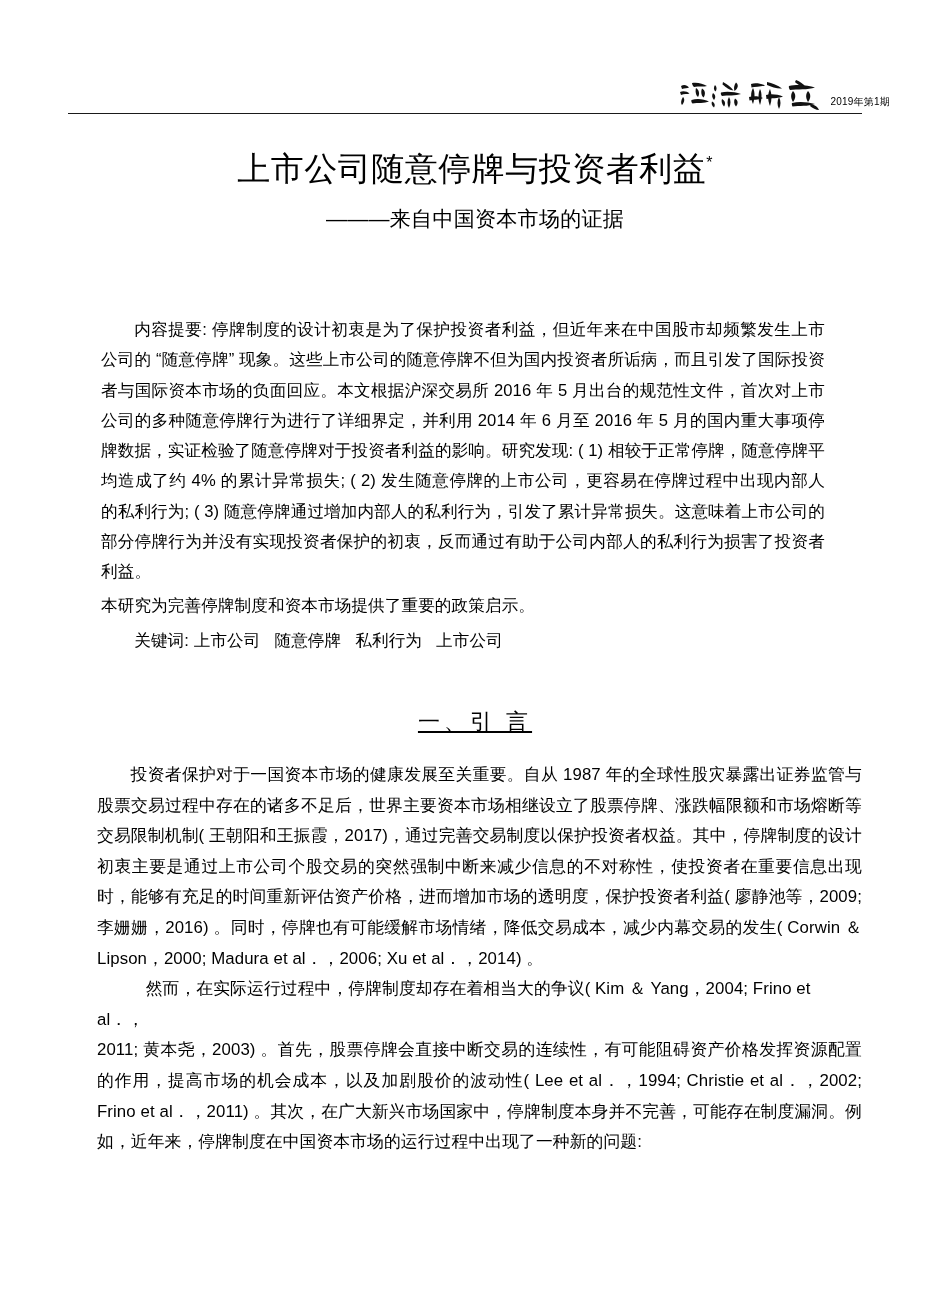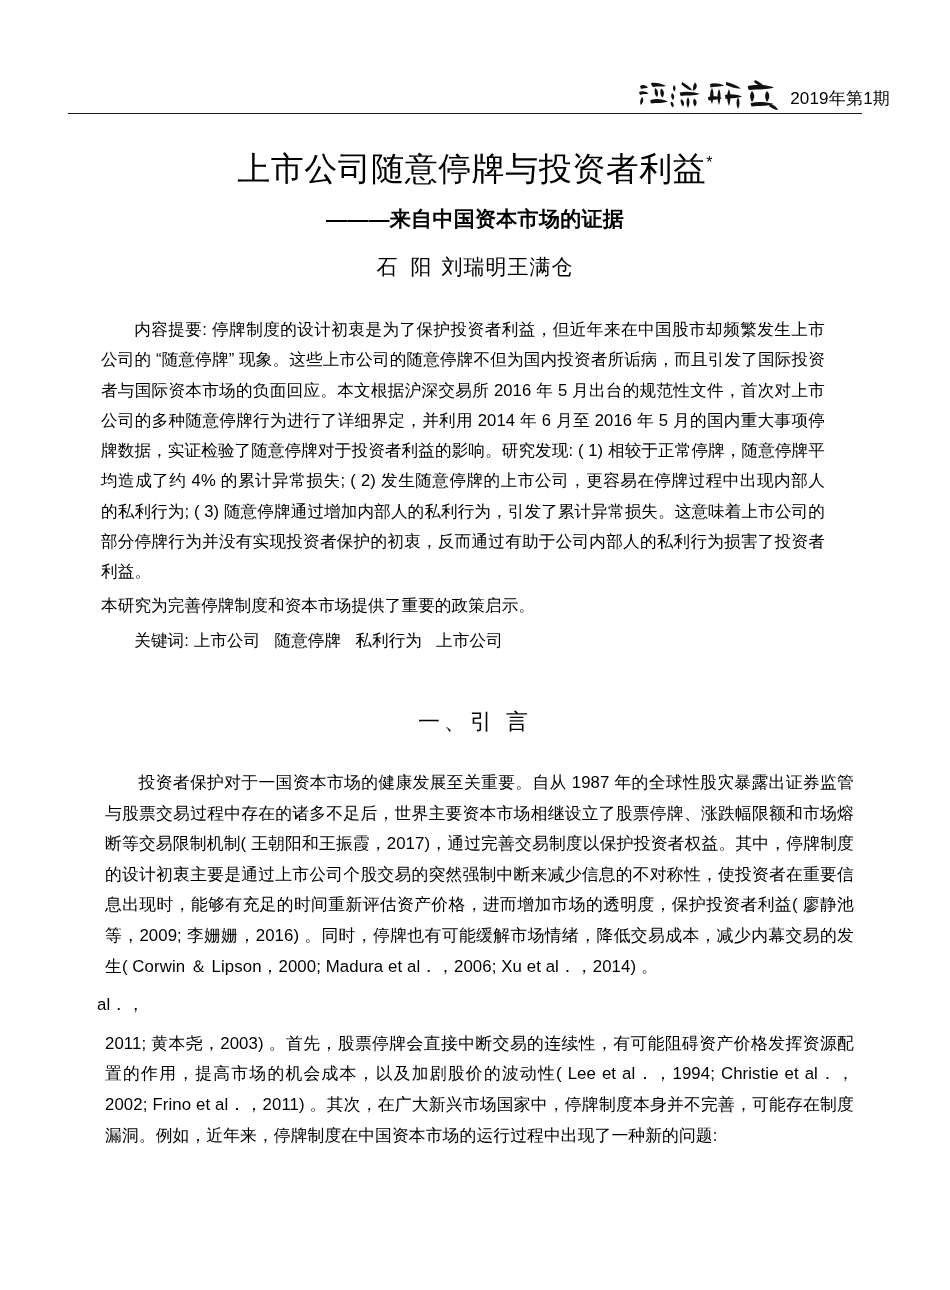--- a/index.html
+++ b/index.html
@@ -39,21 +39,21 @@
     padding-right: 0px;
   }
   .journal-logo {
     display: block;
     height: 36px;
     width: 150px;
     margin-right: 4px;
     margin-bottom: -1px;
   }
   .issue-line {
-    font-size: 17px;
+    font-size: 10px;
     letter-spacing: 0.2px;
     line-height: 1;
     margin-bottom: 3px;
     white-space: nowrap;
     margin-top: 20px;
   }
   .runhead-rule {
     position: absolute;
     left: 0;
     right: 28px;
@@ -80,21 +80,20 @@
     line-height: 0;
   }
   .subtitle {
     position: absolute;
     left: 0;
     right: 0;
     top: 205px;
     text-align: center;
     font-size: 21px;
     letter-spacing: 0.3px;
-    font-weight: bold;
   }
   .authors {
     position: absolute;
     left: 0;
     right: 0;
     top: 253px;
     text-align: center;
     font-size: 21px;
     letter-spacing: 1px;
   }
@@ -139,36 +138,37 @@
 
   
   .sec-head {
     position: absolute;
     left: 0;
     right: 0;
     top: 707px;
     text-align: center;
     font-size: 22px;
     letter-spacing: 4px;
+    text-decoration: underline;
   }
 
   
   .body {
     position: absolute;
     left: 97px;
     top: 760px;
     width: 765px;
     font-size: 16.8px;
     line-height: 30.6px;
     text-align: justify;
     text-justify: inter-ideograph;
     letter-spacing: 0.1px;
   }
   .body p {
-    margin: 8px;
+    margin: 0;
   }
   .body p.ind2 {
     text-indent: 2em;
   }
   .body p.ind3 {
     text-indent: 2.9em;
   }
   
   .body p.hangline {
     margin: 0;
@@ -223,33 +223,31 @@
     </div>
     <div class="runhead-rule"></div>
   </div>
 
   <div class="title">
     <span>上市公司随意停牌与投资者利益</span><span class="star">*</span>
   </div>
 
   <div class="subtitle">———来自中国资本市场的证据</div>
 
-  <div class="authors">
-    <span>石</span><span class="gap"></span><span>阳</span><span class="gap2"></span><span>刘瑞明</span><span>王满仓</span>
-  </div>
 
   <div class="abstract">
     <p class="indent2">内容提要: 停牌制度的设计初衷是为了保护投资者利益，但近年来在中国股市却频繁发生上市公司的 “随意停牌” 现象。这些上市公司的随意停牌不但为国内投资者所诟病，而且引发了国际投资者与国际资本市场的负面回应。本文根据沪深交易所 2016 年 5 月出台的规范性文件，首次对上市公司的多种随意停牌行为进行了详细界定，并利用 2014 年 6 月至 2016 年 5 月的国内重大事项停牌数据，实证检验了随意停牌对于投资者利益的影响。研究发现: ( 1) 相较于正常停牌，随意停牌平均造成了约 4% 的累计异常损失; ( 2) 发生随意停牌的上市公司，更容易在停牌过程中出现内部人的私利行为; ( 3) 随意停牌通过增加内部人的私利行为，引发了累计异常损失。这意味着上市公司的部分停牌行为并没有实现投资者保护的初衷，反而通过有助于公司内部人的私利行为损害了投资者利益。</p>
     <p class="noindent">本研究为完善停牌制度和资本市场提供了重要的政策启示。</p>
     <p class="kw"><span>关键词:</span>
       <span>上市公司</span><span class="kwgap"></span><span>随意停牌</span><span class="kwgap"></span><span>私利行为</span><span class="kwgap"></span><span>上市公司</span>
     </p>
   </div>
 
   <div class="sec-head">一、引 言</div>
 
   <div class="body">
     <p class="ind2">投资者保护对于一国资本市场的健康发展至关重要。自从 1987 年的全球性股灾暴露出证券监管与股票交易过程中存在的诸多不足后，世界主要资本市场相继设立了股票停牌、涨跌幅限额和市场熔断等交易限制机制( 王朝阳和王振霞，2017)，通过完善交易制度以保护投资者权益。其中，停牌制度的设计初衷主要是通过上市公司个股交易的突然强制中断来减少信息的不对称性，使投资者在重要信息出现时，能够有充足的时间重新评估资产价格，进而增加市场的透明度，保护投资者利益( 廖静池等，2009; 李姗姗，2016) 。同时，停牌也有可能缓解市场情绪，降低交易成本，减少内幕交易的发生( Corwin ＆ Lipson，2000; Madura et al．，2006; Xu et al．，2014) 。</p>
+    <p class="ind3">然而，在实际运行过程中，停牌制度却存在着相当大的争议( Kim ＆ Yang，2004; Frino et</p>
     <p class="hangline">al．，</p>
     <p class="noindent">2011; 黄本尧，2003) 。首先，股票停牌会直接中断交易的连续性，有可能阻碍资产价格发挥资源配置的作用，提高市场的机会成本，以及加剧股价的波动性( Lee et al．，1994; Christie et al．，2002; Frino et al．，2011) 。其次，在广大新兴市场国家中，停牌制度本身并不完善，可能存在制度漏洞。例如，近年来，停牌制度在中国资本市场的运行过程中出现了一种新的问题:</p>
   </div>
 
 </div>
 
 </body></html>

